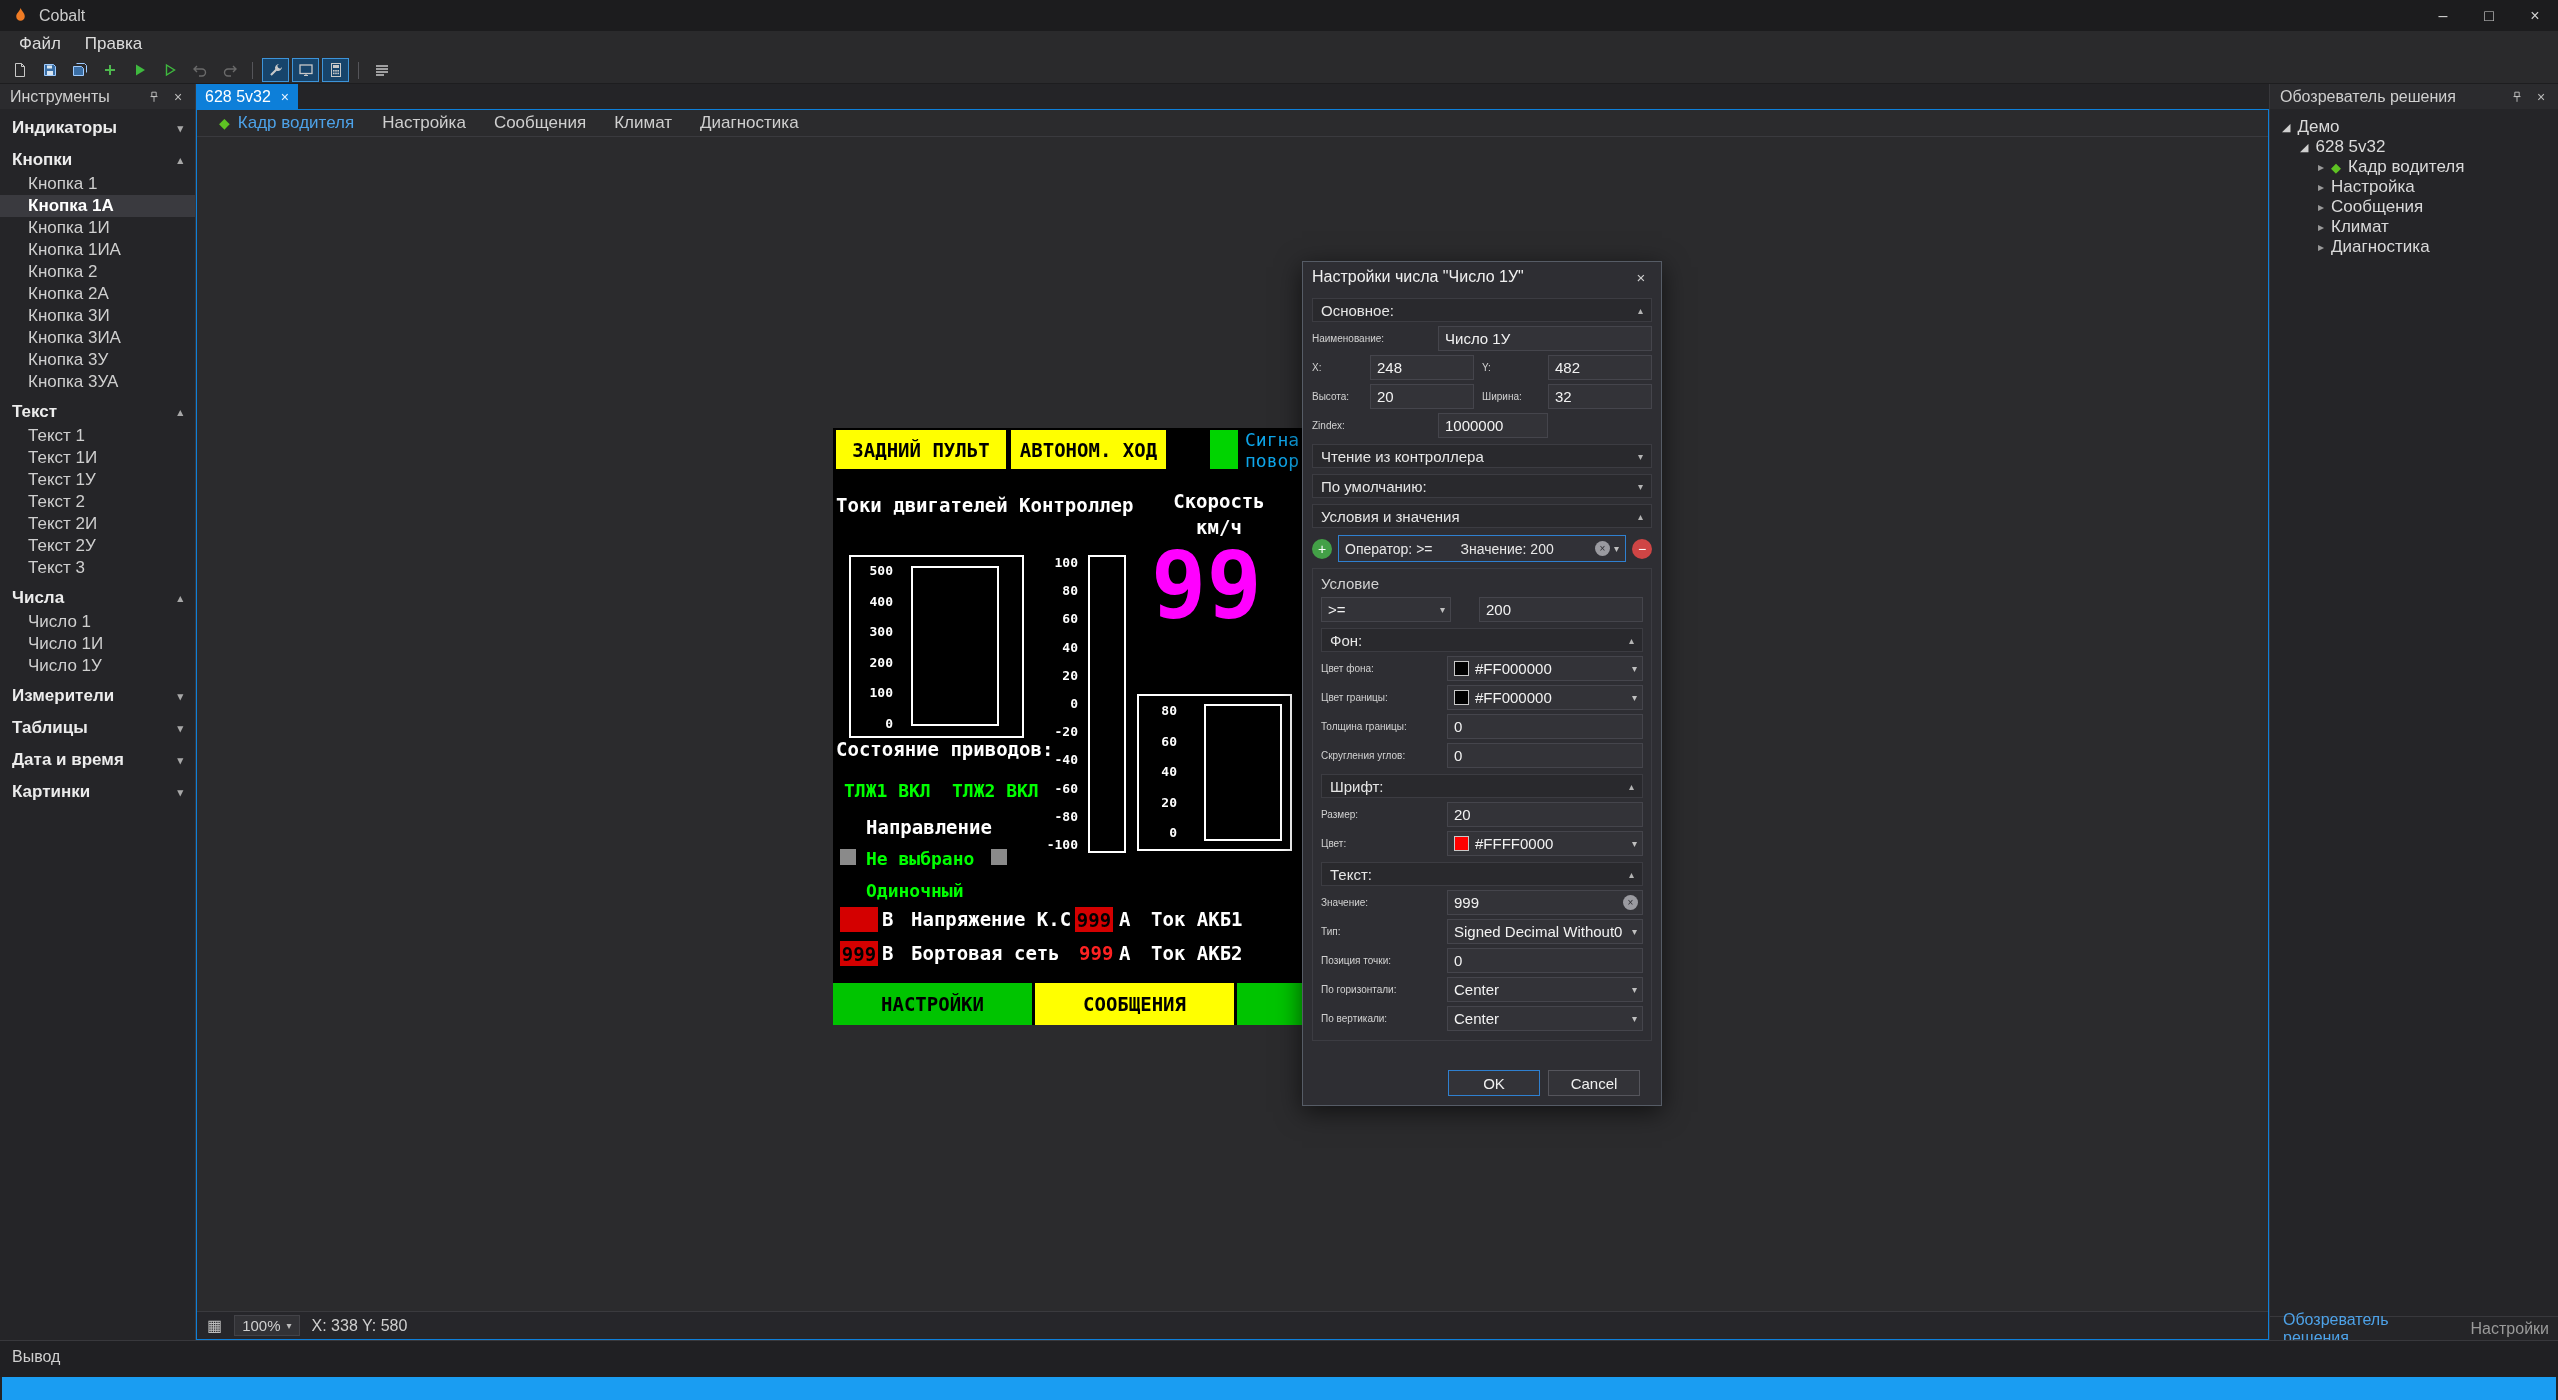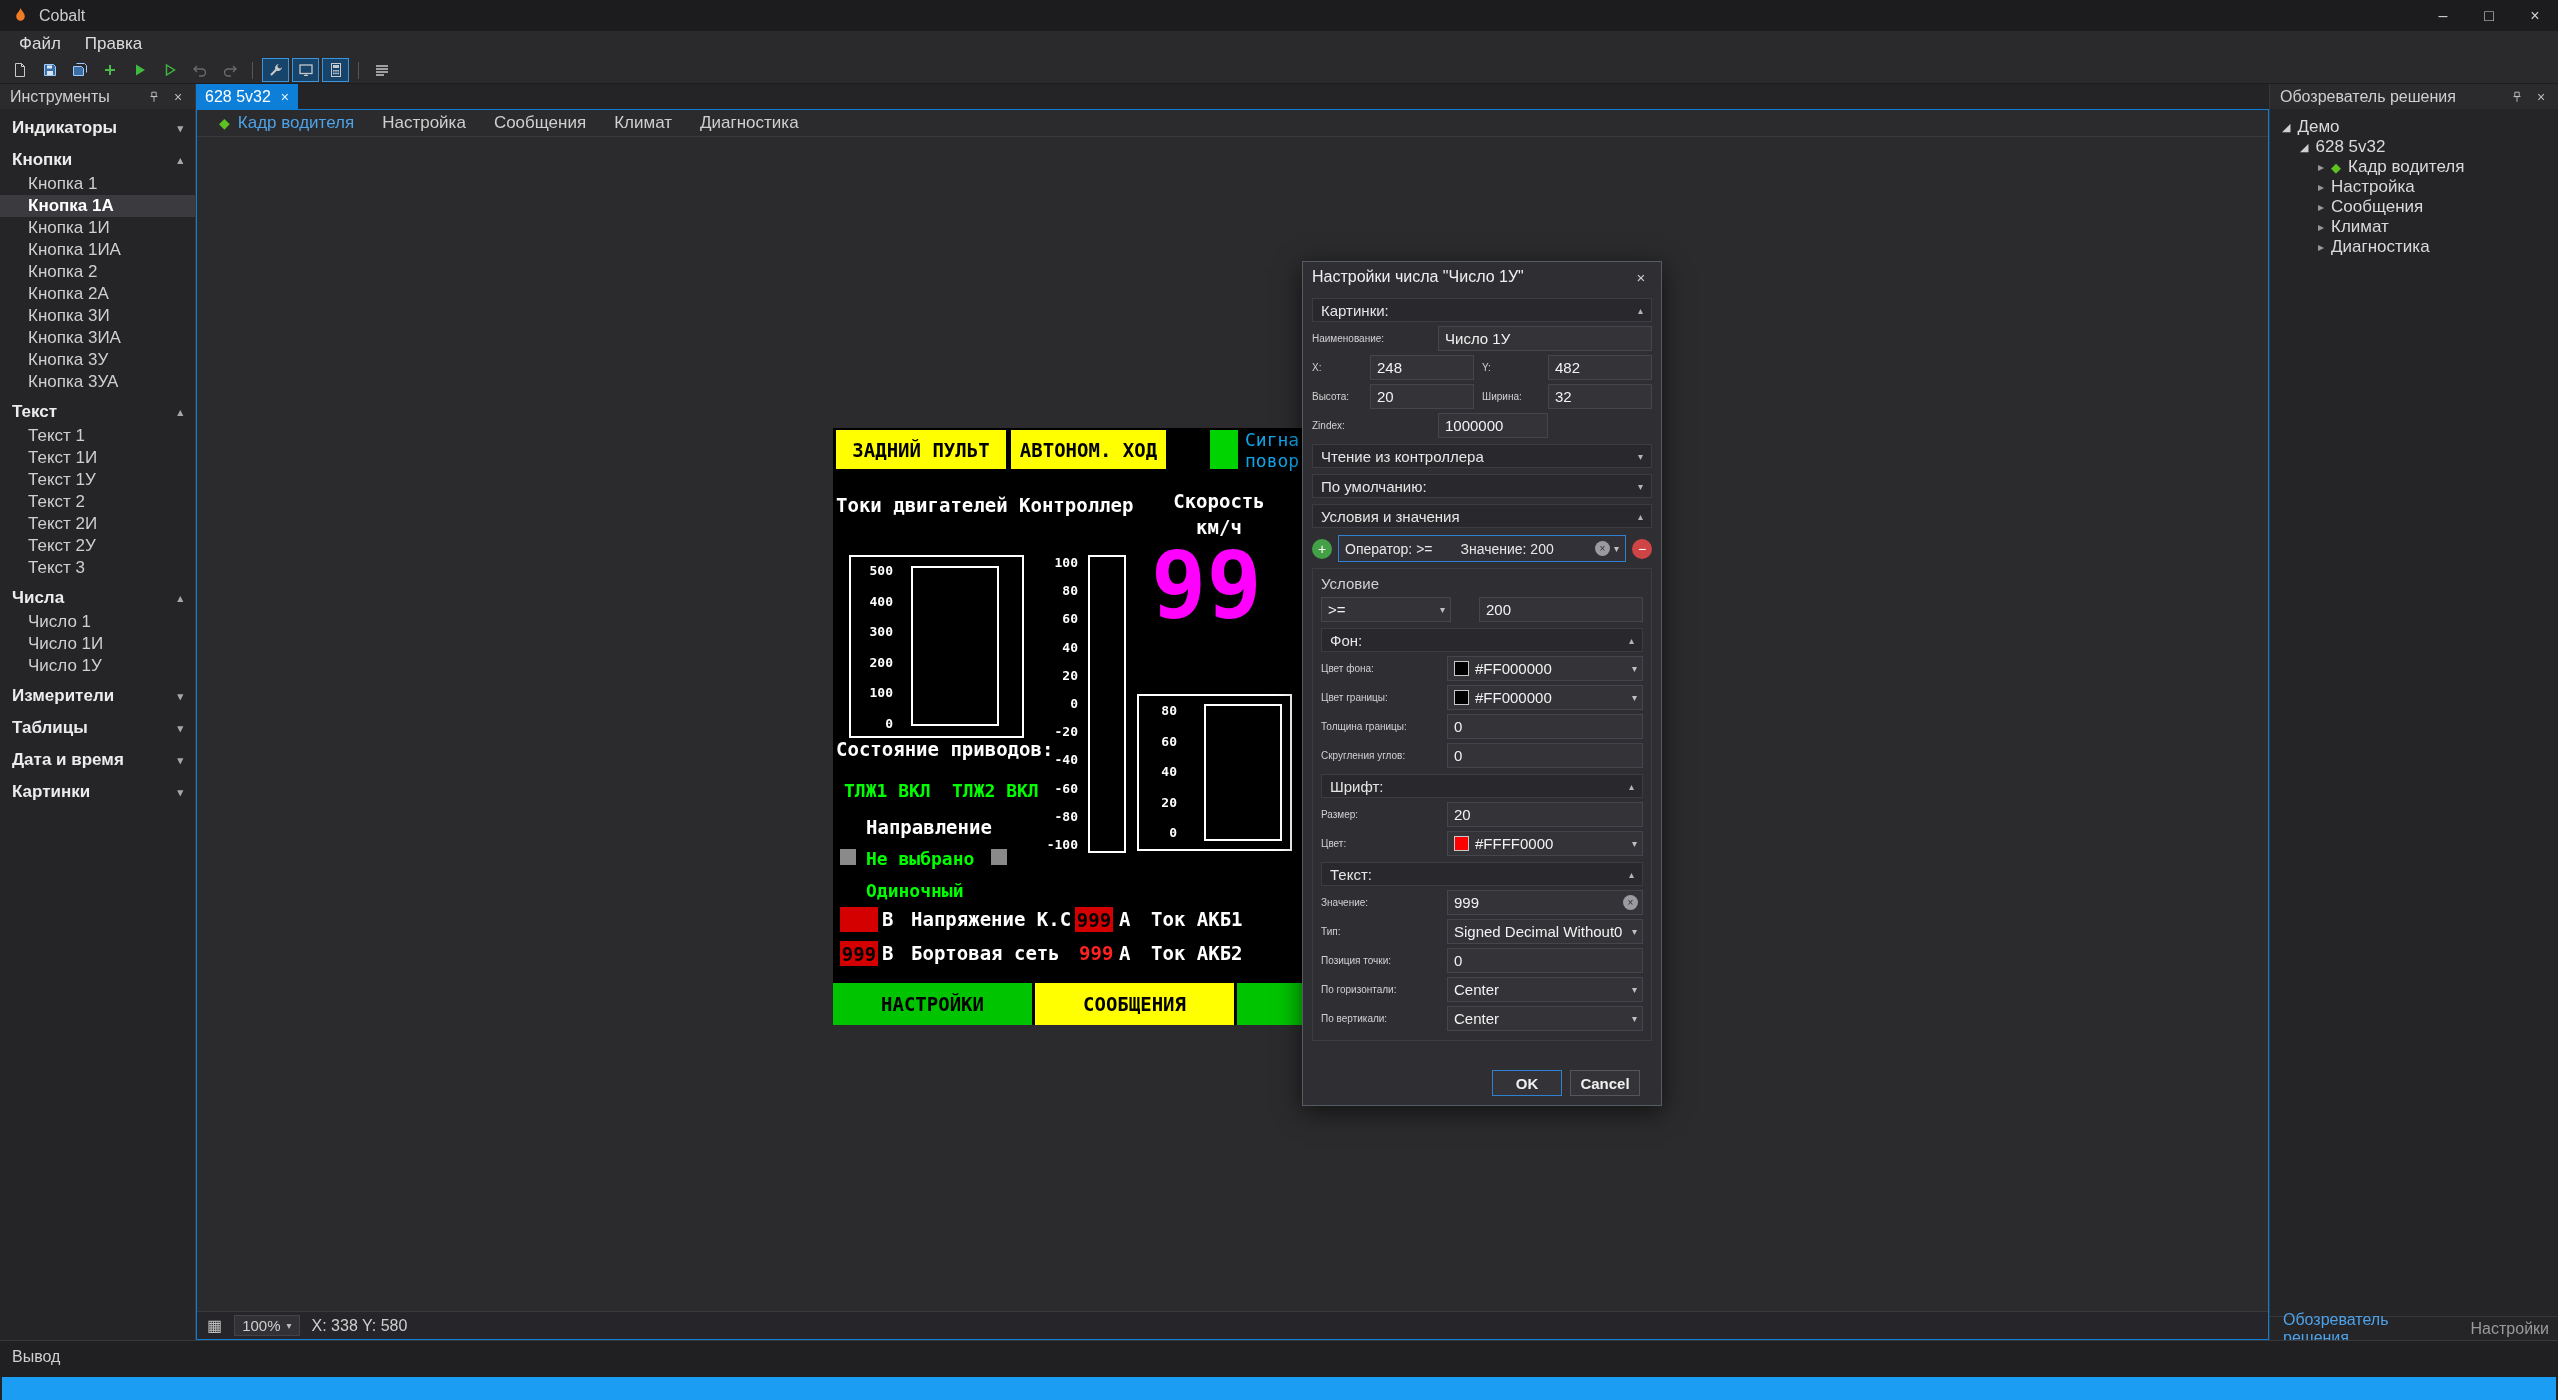--- a/index.html
+++ b/index.html
@@ -98,21 +98,21 @@
   .summary .chev { font-size:10px; color:#c0c0c0; }
   .group { border:1px solid #3c3c42; padding:4px 8px 9px; margin-top:6px; }
   .glabel { margin:2px 0 5px; color:#d2d2d2; font-size:15px; }
   .grow { display:flex; gap:28px; }
   .grow .combo { width:130px; flex:0 0 auto; }
   .grow .dinput { flex:1; }
   .iwrap { position:relative; display:flex; align-items:center; }
   .iwrap .dinput { padding-right:26px; }
   .iwrap .clear-ico { position:absolute; right:5px; }
   .dlg-buttons { margin-top:auto; display:flex; justify-content:flex-end; gap:8px; padding:10px 12px 0 0; }
-  .dlg-btn { width:70px; height:26px; background:#333338; border:1px solid #55555c; color:#f0f0f0; display:flex; align-items:center; justify-content:center; font-size:15px;font-weight:bold; }
+  .dlg-btn { width:92px; height:26px; background:#333338; border:1px solid #55555c; color:#f0f0f0; display:flex; align-items:center; justify-content:center; font-size:15px; }
   .dlg-btn.primary { border-color:#2f80d0; }
 
   
   .output { height:37px; flex:0 0 auto; background:#202023; border-top:1px solid #38383c; display:flex; align-items:flex-start; padding:7px 0 0 12px; font-size:16px; color:#cfcfcf; }
   .blue-bar { height:23px; flex:0 0 auto; background:#1a9df2; margin:0 2px; }
 </style>
 </head>
 <body>
 
 <div class="app">
@@ -475,21 +475,21 @@
   </div>
 
   <div class="dialog">
     <div class="dialog-title">
       <span>Настройки числа "Число 1У"</span>
       <span class="dialog-close">×</span>
     </div>
     <div class="dialog-body">
 
       <div class="dsec">
-        <span>Картинки:</span>
+        <span>Основное:</span>
         <span class="chev">▴</span>
       </div>
       <div class="drow">
         <span class="dlabel">Наименование:</span>
         <input class="dinput" value="Число 1У" style="">
       </div>
       <div class="drow4">
         <span class="dlabel">X:</span>
         <input class="dinput" value="248" style="">
         <span class="dlabel">Y:</span>

